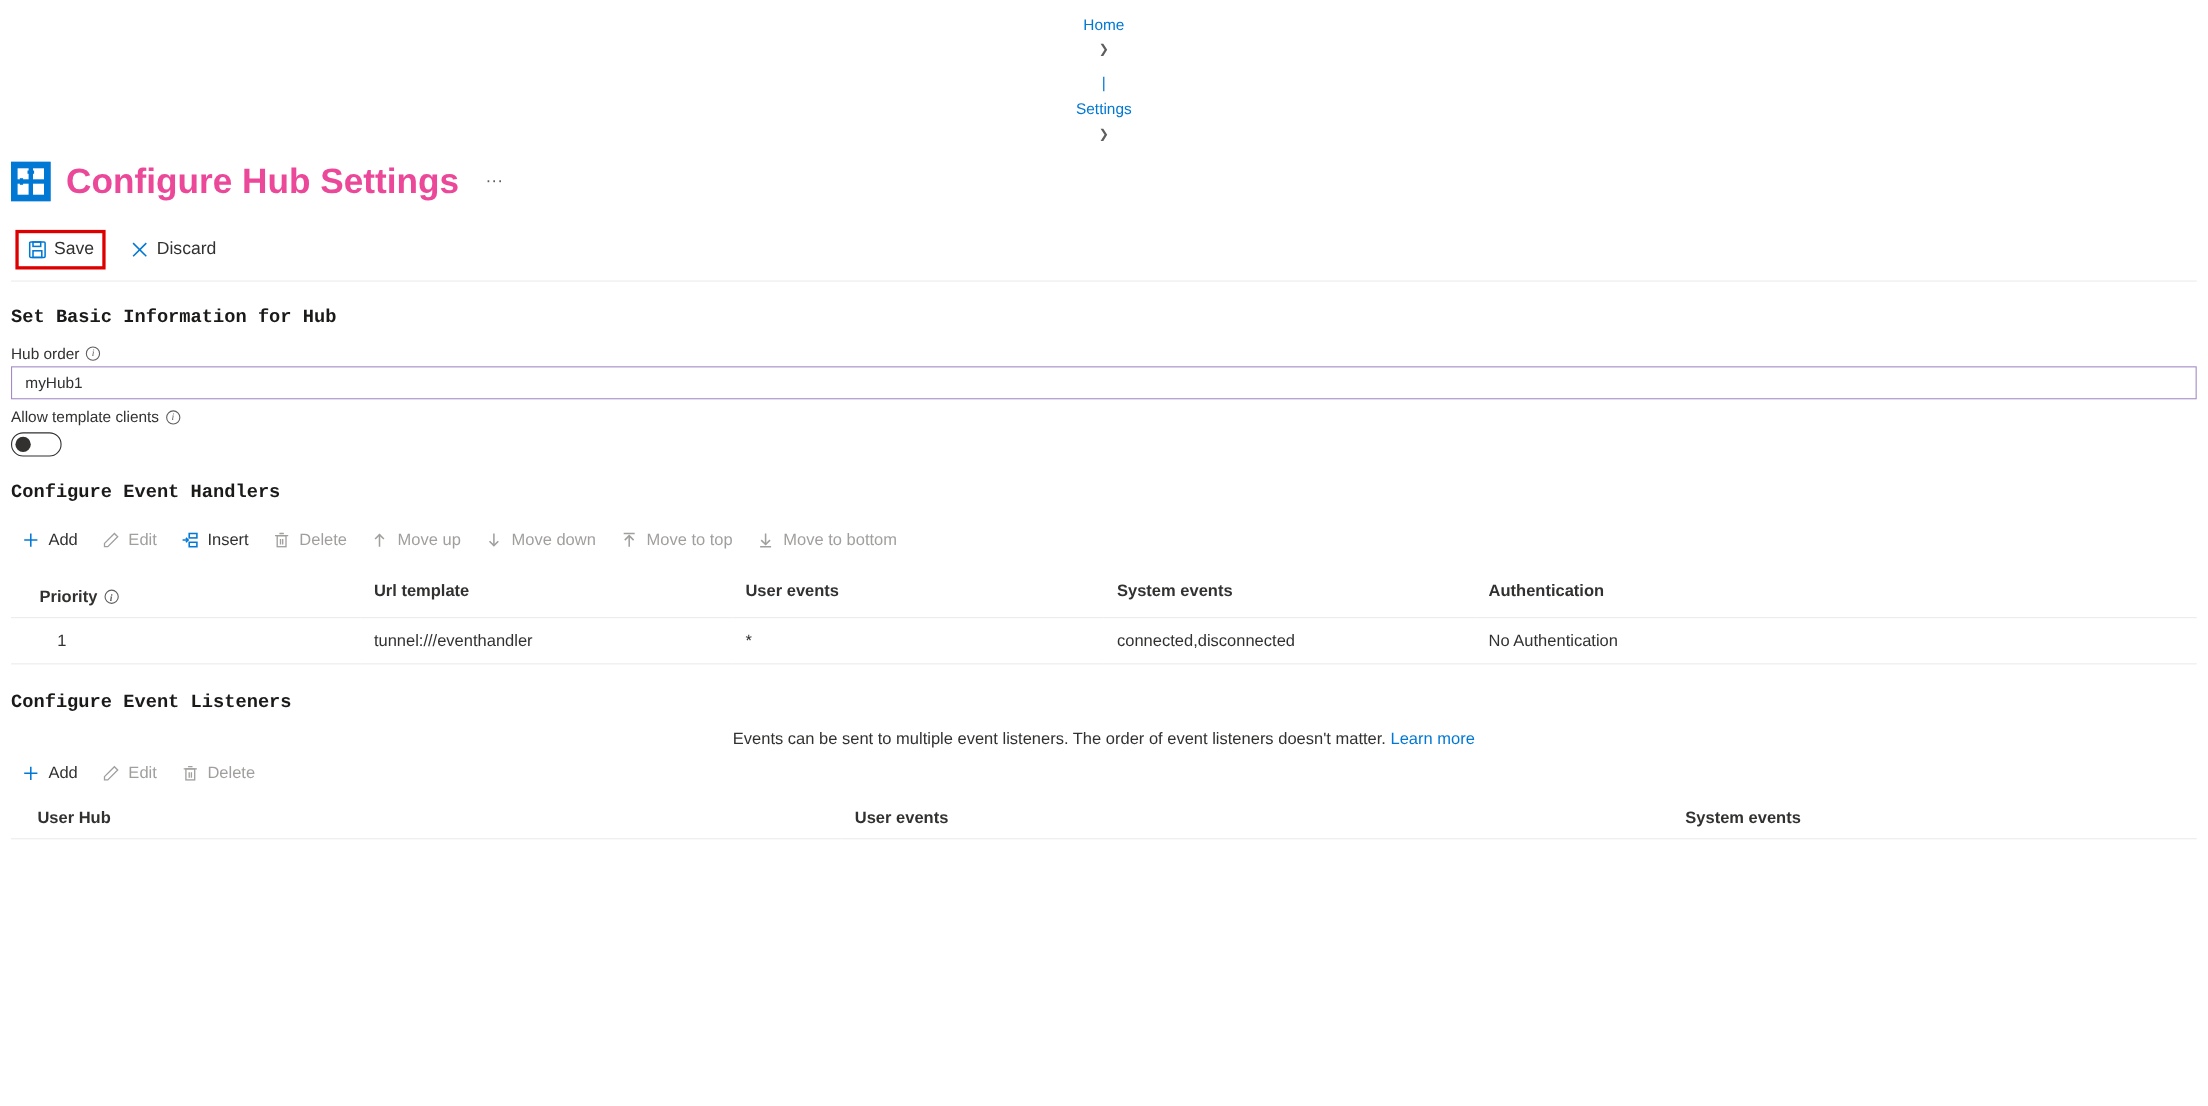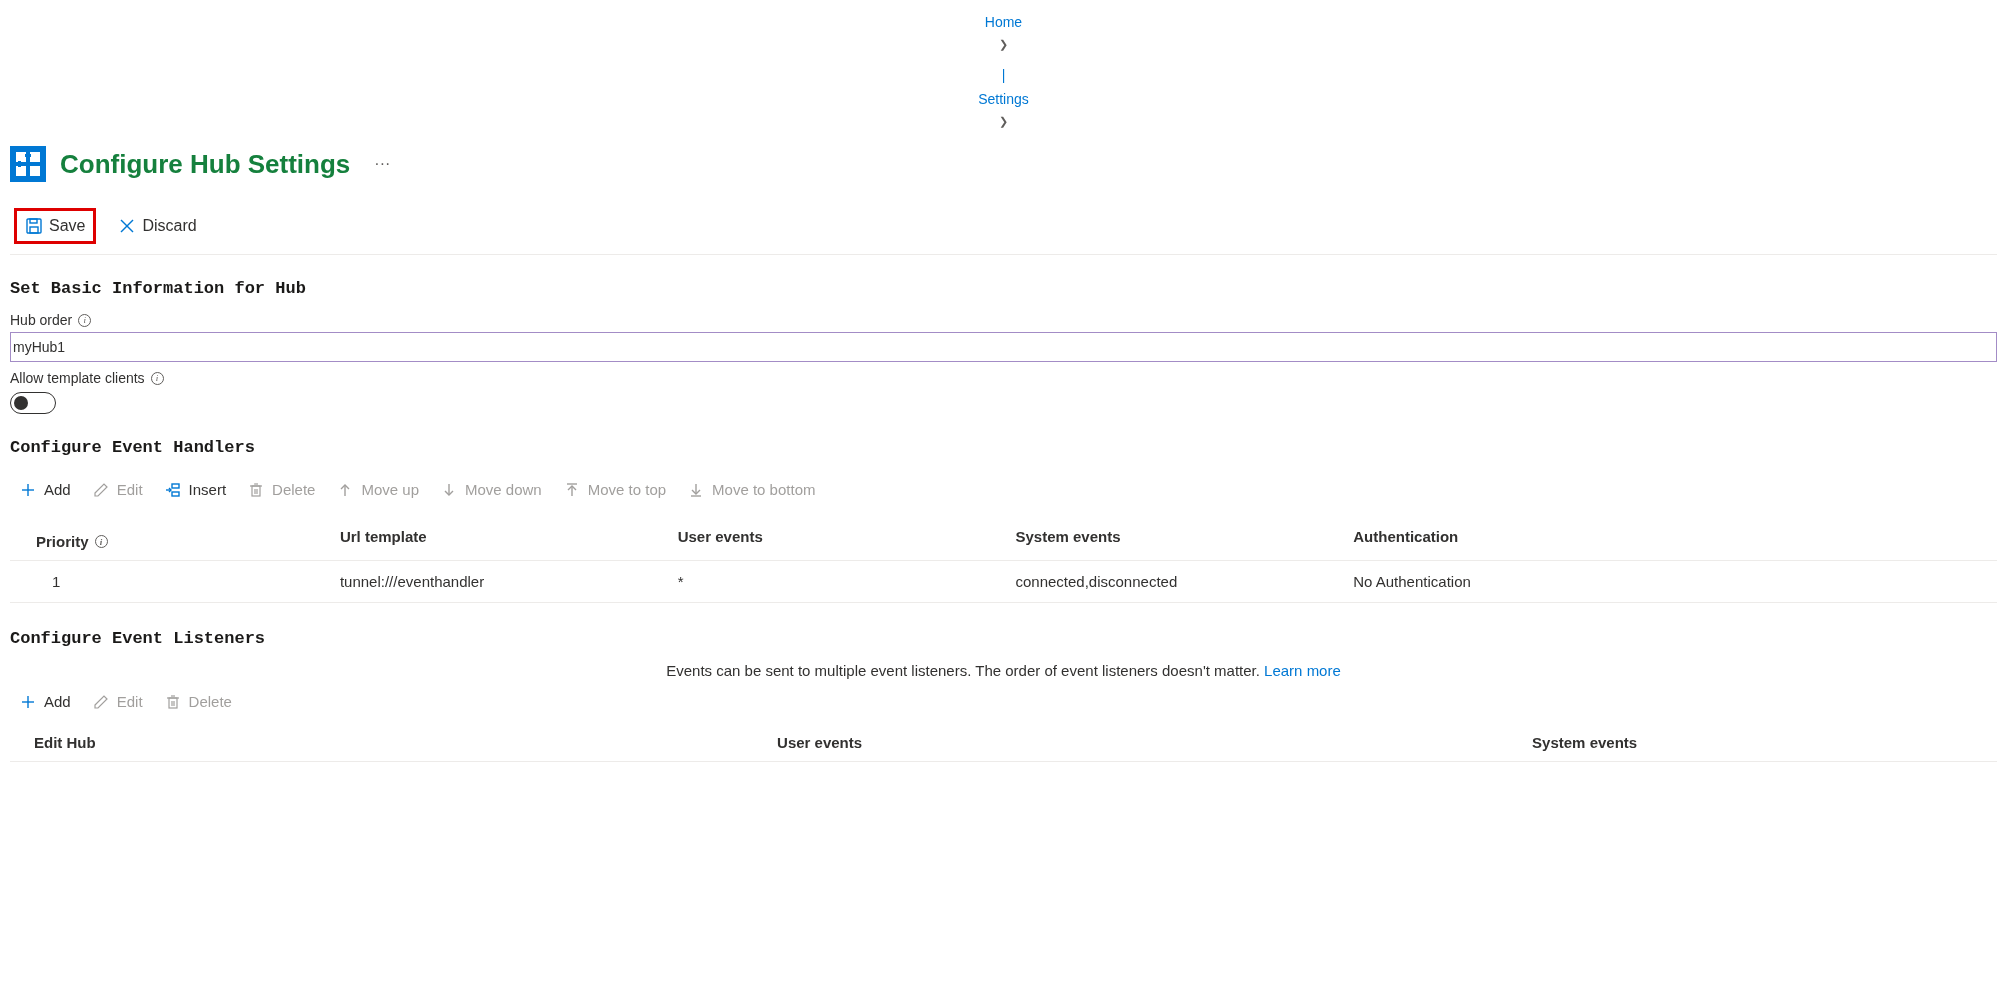--- a/index.html
+++ b/index.html
@@ -25,23 +25,23 @@
     display: flex;
     align-items: center;
     gap: 14px;
     padding: 2px 0 18px 0;
   }
   .page-icon {
     width: 36px; height: 36px;
     background: #0078d4;
   }
   .page-title {
-    font-size: 26px;
+    font-size: 32px;
     font-weight: 600;
-    color: #15803d;
+    color: #ec4899;
   }
   .more-dots { color: #605e5c; font-size: 16px; cursor: pointer; padding-left: 10px; }
   .command-bar {
     display: flex;
     align-items: center;
     gap: 14px;
     padding: 8px 0 10px 4px;
     border-bottom: 1px solid #edebe9;
     margin-bottom: 24px;
   }
@@ -83,21 +83,21 @@
     display: inline-flex;
     align-items: center;
     justify-content: center;
     font-size: 9px;
     color: #605e5c;
     font-style: italic;
     font-family: Georgia, serif;
   }
   .text-input {
     width: 100%;
-    padding: 6px 2px;
+    padding: 6px 12px;
     font-size: 14px;
     border: 1px solid #a38cc6;
     background: #fff;
     color: #323130;
     margin-bottom: 8px;
   }
   .toggle {
     width: 46px; height: 22px;
     border: 1px solid #323130;
     border-radius: 11px;
@@ -373,21 +373,21 @@
           <line x1="9" y1="7" x2="9" y2="12"></line>
         </svg>
     </span>
     <span>Delete</span>
   </button>
 </div>
 
 <table class="table">
   <thead>
     <tr>
-      <th style="width:38%;padding-left:24px;">Edit Hub</th>
+      <th style="width:38%;padding-left:24px;">User Hub</th>
       <th style="width:38%">User events</th>
       <th>System events</th>
     </tr>
   </thead>
 </table>
 
 
 
 
 </body></html>

